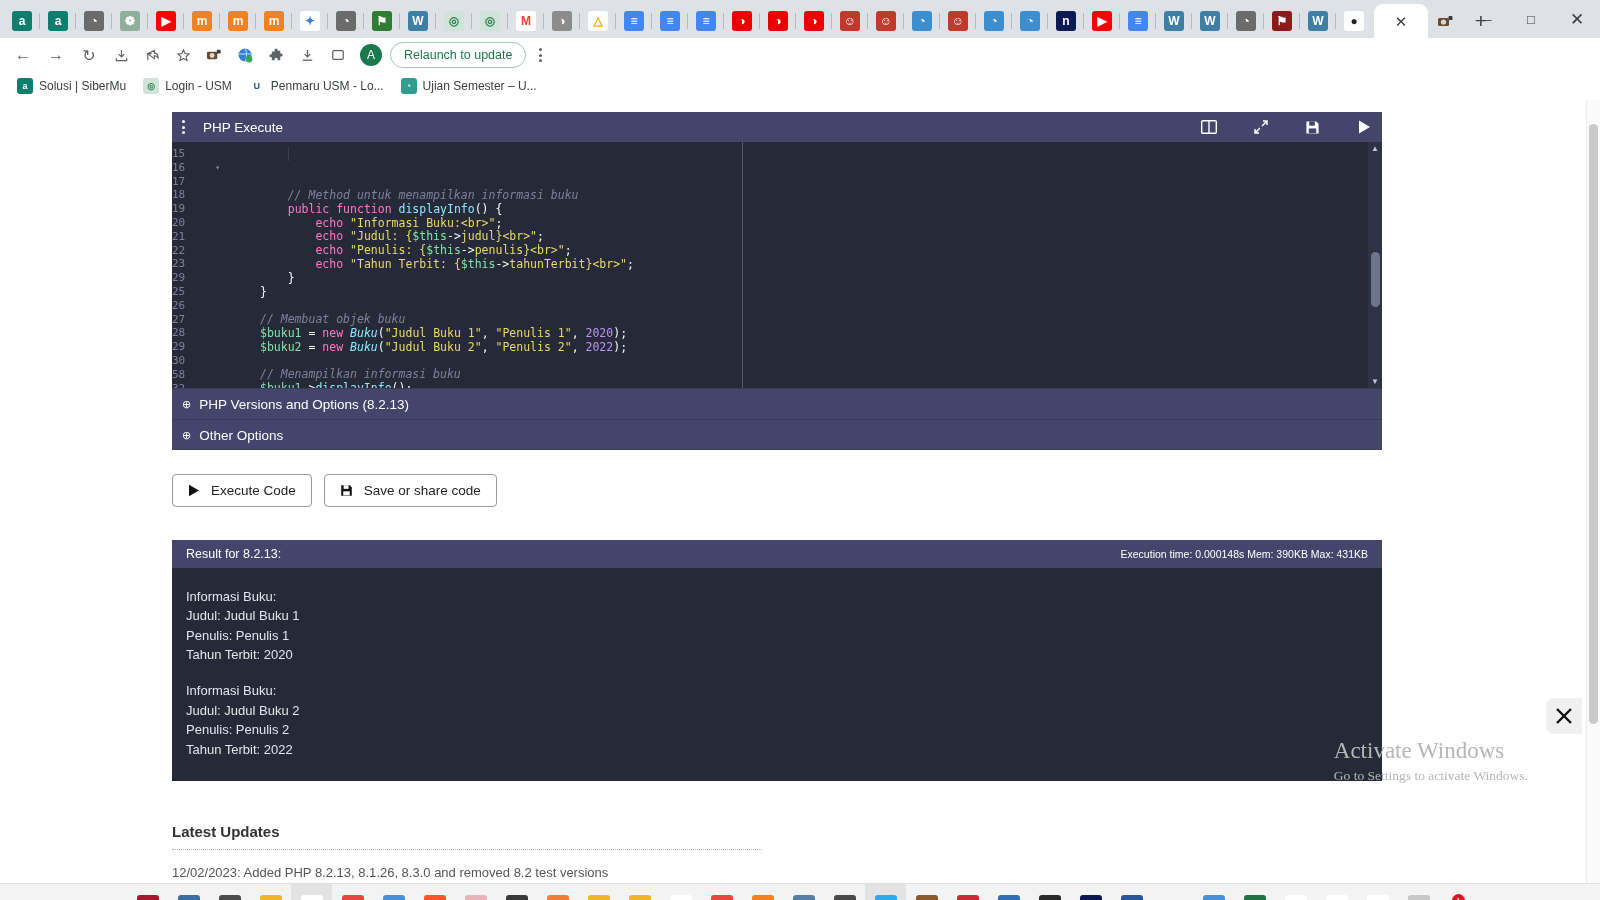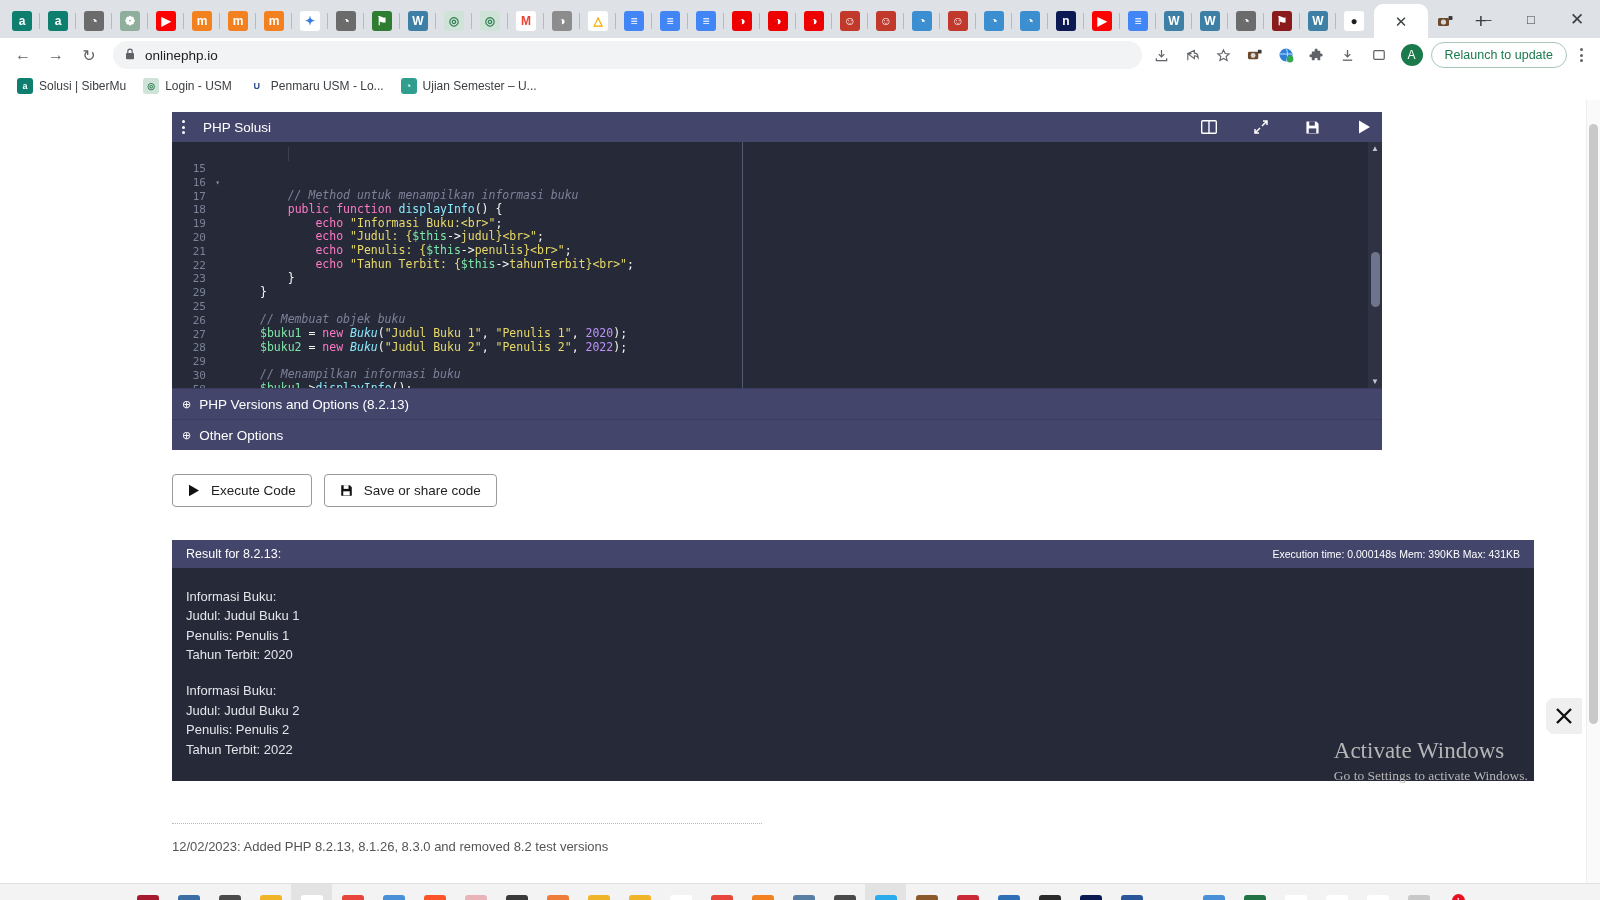--- a/index.html
+++ b/index.html
@@ -106,21 +106,21 @@
   .sb-dots { display:flex; flex-direction:column; gap:2.5px; margin-right:18px; }
   .sb-dots i { width:3px; height:3px; background:#fff; border-radius:50%; display:block; }
   .sb-title { font-size:13.5px; }
   .sb-tools { margin-left:auto; display:flex; align-items:center; gap:36px; }
   .sb-tool { color:#fff; font-size:14px; display:flex; align-items:center; }
 
   .editor {
     height:246px; background:#262a38; display:flex; position:relative; overflow:hidden;
   }
   .gutter {
-    width:40px; background:#262a38; padding-top:20px; text-align:right;
+    width:40px; background:#262a38; padding-top:5px; text-align:left;
     font-family:"DejaVu Sans Mono", monospace; font-size:11px; color:#7b8197;
     flex:0 0 auto; user-select:none;
   }
   .gutter div { height:13.8px; line-height:13.8px; padding-right:6px; position:relative; }
   .fold { position:absolute; right:-8px; color:#8b91a8; font-size:8px; }
   .code {
     flex:1; padding-top:5px; font-family:"DejaVu Sans Mono", monospace; font-size:11.5px;
     color:#e6e6e6; white-space:pre; overflow:hidden; position:relative;margin-left:48px;
   }
   .code div { height:13.8px; line-height:13.8px; }
@@ -150,21 +150,21 @@
   }
   .opt-bar .plus { margin-right:8px; font-size:11px; }
 
   .btn-row { display:flex; gap:12px; margin:24px 0 0 172px; }
   .btn {
     height:33px; border:1px solid #9a9a9a; border-radius:4px; background:#fff;
     display:flex; align-items:center; padding:0 15px; gap:11px; font-size:13.5px; color:#222;
   }
   .btn .gi { font-size:13px; color:#111; display:flex; }
 
-  .result { width:1362px; margin:33px 0 0 172px; }
+  .result { width:1210px; margin:33px 0 0 172px; }
   .res-head {
     height:28px; background:#44456b; color:#fff; display:flex; align-items:center;
     padding:0 14px; font-size:12.5px;
   }
   .res-stats { margin-left:auto; font-size:10.5px; }
   .res-body {
     background:#262a38; color:#e4e4ea; padding:19px 14px 22px; font-size:13px;
     line-height:1.49; min-height:198px;
   }
   .res-body .blank { height:17px; }
@@ -350,29 +350,20 @@
     <div>—</div>
     <div>□</div>
     <div>✕</div>
   </div>
 </div>
 
 <div class="toolbar">
   <div class="navbtn">←</div>
   <div class="navbtn">→</div>
   <div class="navbtn">↻</div>
-  <div class="omnibox">
-    <span class="lock">
-      <svg width="10" height="12" viewBox="0 0 10 12">
-          <rect x="1" y="5" width="8" height="6.2" rx="1" fill="#5f6368"></rect>
-          <path d="M2.8 5V3.3a2.2 2.2 0 0 1 4.4 0V5" stroke="#5f6368" stroke-width="1.2" fill="none"></path>
-        </svg>
-    </span>
-    <span class="url">onlinephp.io</span>
-  </div>
   <div class="tb-icons">
     <div class="tb-icon">
       <svg width="15" height="15" viewBox="0 0 16 16">
           <path d="M8 2v7M5 6.5l3 3 3-3" stroke="#5f6368" stroke-width="1.3" fill="none"></path>
           <path d="M2.5 11v2.5h11V11" stroke="#5f6368" stroke-width="1.3" fill="none"></path>
         </svg>
     </div>
     <div class="tb-icon">
       <svg width="15" height="15" viewBox="0 0 16 16">
           <path d="M3 13V6h4M3 6l7-3.5v3c3 0 4 2.2 4 5-1-1.8-2.2-2.2-4-2.2v3z" stroke="#5f6368" stroke-width="1.2" fill="none"></path>
@@ -444,21 +435,21 @@
 
 <div class="page">
 
   <div class="sandbox">
     <div class="sb-header">
       <div class="sb-dots">
           <i></i>
           <i></i>
           <i></i>
         </div>
-      <div class="sb-title">PHP Solusi</div>
+      <div class="sb-title">PHP Execute</div>
       <div class="sb-tools">
         <div class="sb-tool">
           <svg width="16" height="14" viewBox="0 0 16 14">
               <rect x="0.7" y="0.7" width="14.6" height="12.6" rx="1" stroke="#fff" stroke-width="1.4" fill="none"></rect>
               <line x1="8" y1="1" x2="8" y2="13" stroke="#fff" stroke-width="1.4"></line>
             </svg>
         </div>
         <div class="sb-tool">
           <svg width="16" height="16" viewBox="0 0 16 16">
               <path d="M10 2h4v4M14 2l-5 5M6 14H2v-4M2 14l5-5" stroke="#fff" stroke-width="1.5" fill="none"></path>
@@ -555,20 +546,21 @@
         <div class="blank"></div>
         <div>Informasi Buku:</div>
         <div>Judul: Judul Buku 2</div>
         <div>Penulis: Penulis 2</div>
         <div>Tahun Terbit: 2022</div>
       </div>
   </div>
 
   <div class="bottom">
     <div class="bcol">
+      <h3>Latest Updates</h3>
       <div class="bdiv"></div>
       <div id="updates-list">
           <p>12/02/2023: Added PHP 8.2.13, 8.1.26, 8.3.0 and removed 8.2 test versions</p>
         </div>
     </div>
   </div>
 
   <div class="watermark">
     <div class="w1">Activate Windows</div>
     <div class="w2">Go to Settings to activate Windows.</div>

